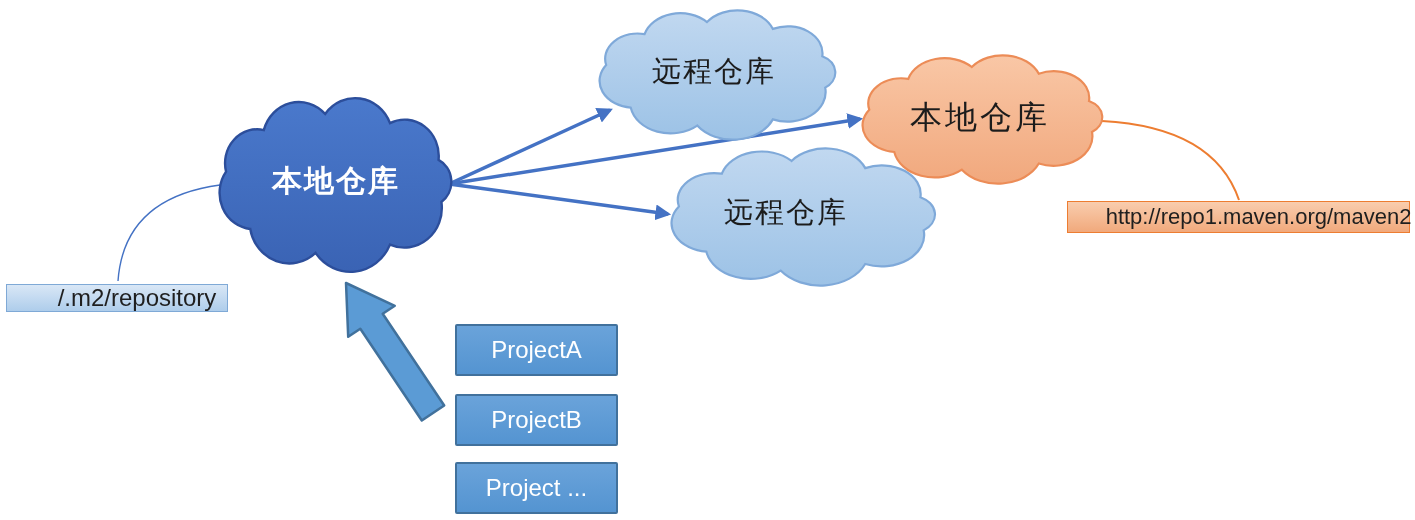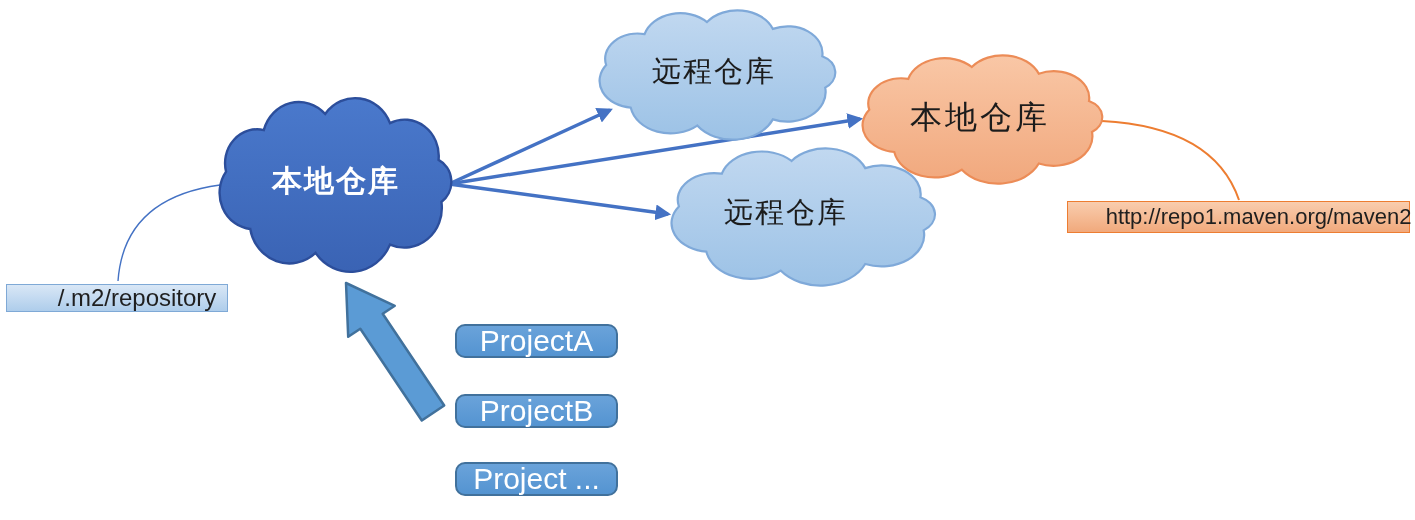--- a/index.html
+++ b/index.html
@@ -37,26 +37,26 @@
     font-size:24px;
   }
   .callout.url{
     left:1067px;top:201px;width:343px;height:32px;
     background:linear-gradient(#f9cdae,#f1a97c);
     border:1.5px solid #ed7d31;
     font-size:22px;
   }
   .project-box{
     position:absolute;
-    left:455px;width:163px;height:34px;
-    border-radius:10px;
+    left:455px;width:163px;height:52px;
+    border-radius:2px;
     background:linear-gradient(#6aa3da,#5494d1);
     border:2.5px solid #41719c;
     display:flex;align-items:center;justify-content:center;
-    color:#ffffff;font-size:30px;
+    color:#ffffff;font-size:24px;
     box-sizing:border-box;
   }
   .project-a{top:324px;}
   .project-b{top:394px;}
   .project-c{top:462px;}
 </style>
 </head>
 <body>
 
 <div class="stage">

